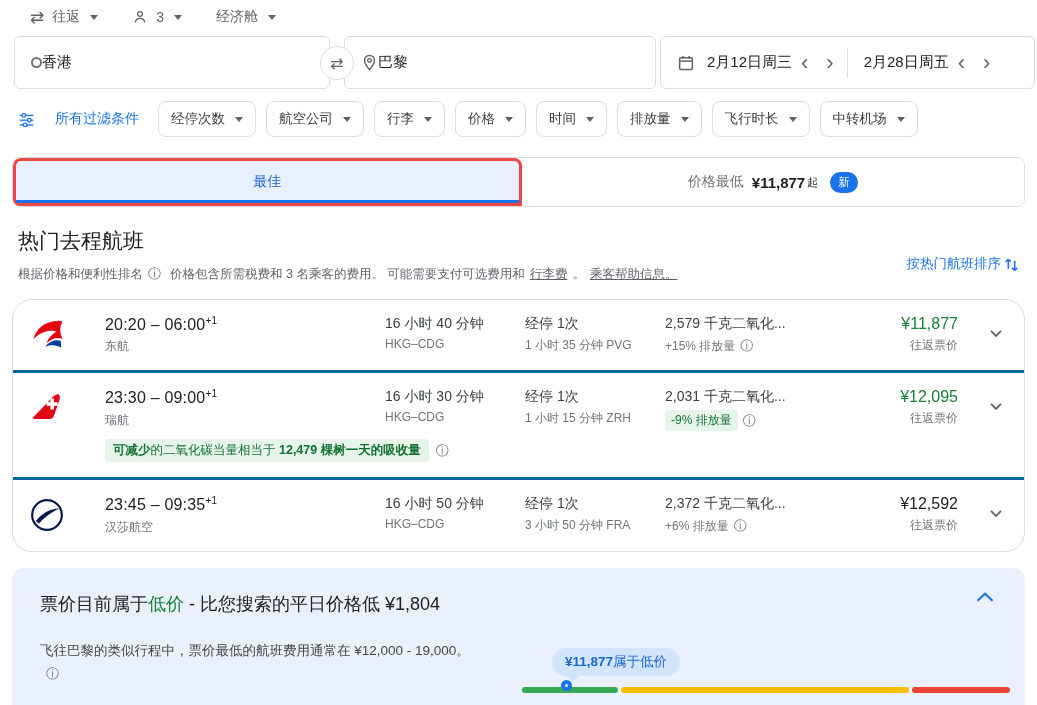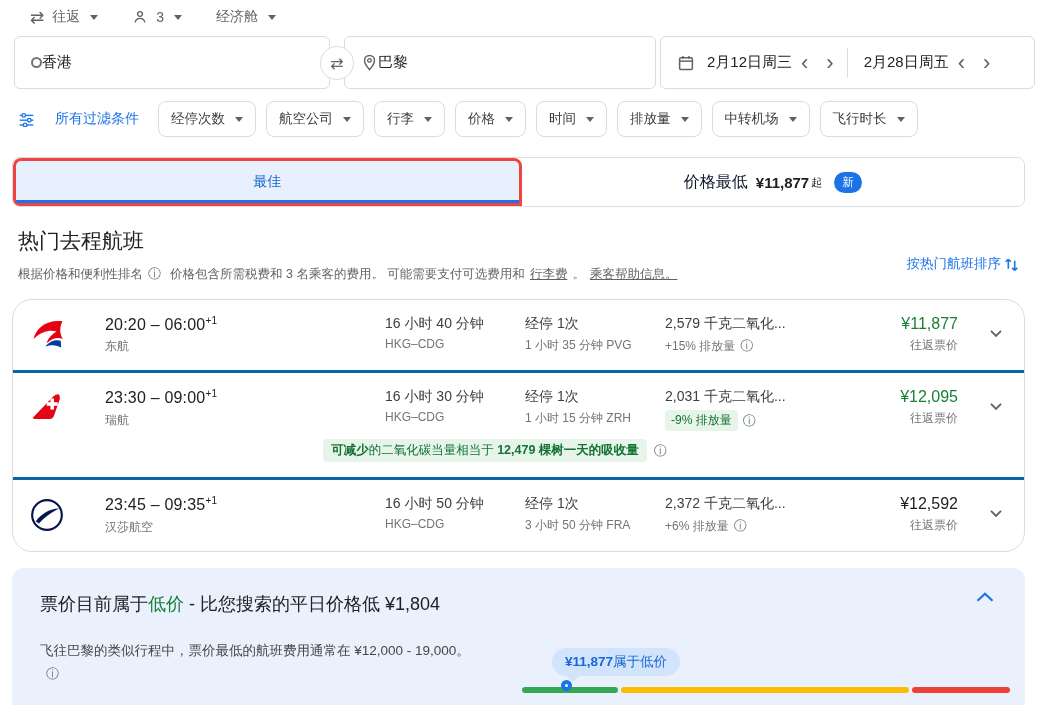--- a/index.html
+++ b/index.html
@@ -31,21 +31,21 @@
   
   .filters{ display:flex; align-items:center; gap:10px; padding:12px 14px 10px 18px;}
   .all-filters{ color:#1a73e8; display:flex; align-items:center; gap:20px; font-size:14px; margin-right:9px; cursor:pointer;}
   .chip{ border:1px solid #dadce0; border-radius:8px; padding:8px 12px; color:#3c4043; display:flex; gap:8px; align-items:center; font-size:13.5px; background:#fff; cursor:pointer; white-space:nowrap;}
 
   
   .tabs{ margin:10px 12px 0; display:flex; border:1px solid #dadce0; border-radius:8px; height:50px; overflow:hidden;}
   .tab{ flex:1; display:flex; align-items:center; justify-content:center; gap:8px; cursor:pointer; position:relative; background:#fff;}
   .tab.active{ background:#e8f0fe; border:3px solid #ef4444; border-radius:8px 8px 0 0; color:#1967d2; font-weight:500; font-size:14px;}
   .tab.active::after{ content:""; position:absolute; left:0; right:0; bottom:0; height:3px; background:#1a73e8;}
-  .cheap-label{ font-weight:500; color:#0f172a; font-size:16px;}
+  .cheap-label{ font-weight:500; color:#737373; font-size:14px;}
   .cheap-price{ font-weight:700; color:#202124; font-size:15px;}
   .cheap-from{ font-size:11px; color:#202124;}
   .new-badge{ background:#1a73e8; color:#fff; font-size:11.5px; border-radius:12px; padding:3px 8px; margin-left:4px;}
 
   
   .section-head{ padding:20px 16px 6px 18px; position:relative;}
   .section-title{ font-size:21px; font-weight:400; color:#202124; margin-bottom:10px;}
   .subtitle{ font-size:12.5px; color:#5f6368; display:flex; align-items:center; gap:5px; flex-wrap:nowrap;}
   .subtitle a{ color:#5f6368; text-decoration:underline; cursor:pointer;}
   .info-ic{ color:#70757a; font-size:13px; font-style:normal; cursor:pointer;}
@@ -59,21 +59,21 @@
   .time{ font-size:16px; font-weight:500; color:#202124; letter-spacing:.2px;}
   .time sup{ font-size:10px; }
   .l1{ font-size:14px; color:#3c4043;}
   .sub{ font-size:12px; color:#70757a; margin-top:4px; display:flex; align-items:center; gap:5px;}
   .pricecol{ text-align:right; padding-right:14px;}
   .pricecol .sub{ justify-content:flex-end;}
   .price{ font-size:16px; font-weight:500; color:#188038;}
   .price.dark{ color:#202124;}
   .chev-cell{ display:flex; justify-content:center; padding-top:8px;}
   .chip-green{ background:#e6f4ea; color:#137333; padding:2px 6px; border-radius:4px; font-weight:500;}
-  .eco-note{ grid-column:2 / 6; margin-top:8px; display:flex; align-items:center; gap:7px;justify-content:center;}
+  .eco-note{ grid-column:2 / 6; margin-top:8px; display:flex; align-items:center; gap:7px;}
   .eco-badge{ background:#e6f4ea; color:#137333; font-size:12.5px; padding:3px 8px; border-radius:4px;}
   .eco-badge b{ font-weight:700;}
 
   
   .insights{ margin:16px 12px 0; background:#eaf1fc; border-radius:12px; padding:24px 28px; height:200px; position:relative;}
   .ins-title{ font-size:18px; color:#202124;}
   .ins-title .green{ color:#188038;}
   .collapse-btn{ position:absolute; right:30px; top:22px; background:none; border:none; cursor:pointer;}
   .ins-body{ margin-top:24px; font-size:13.5px; color:#444746; max-width:452px; line-height:1.65;}
   .gauge{ position:absolute; left:510px; top:80px; width:488px; height:80px;}
@@ -173,25 +173,25 @@
       </div>
     <div class="chip">
         <span>时间</span>
         <span class="caret"></span>
       </div>
     <div class="chip">
         <span>排放量</span>
         <span class="caret"></span>
       </div>
     <div class="chip">
+        <span>飞行时长</span>
+        <span class="caret"></span>
+      </div>
+    <div class="chip">
         <span>中转机场</span>
-        <span class="caret"></span>
-      </div>
-    <div class="chip">
-        <span>飞行时长</span>
         <span class="caret"></span>
       </div>
   </div>
 
   <div class="tabs">
     <div class="tab active">
       <span>最佳</span>
     </div>
     <div class="tab">
       <span class="cheap-label">价格最低</span>

